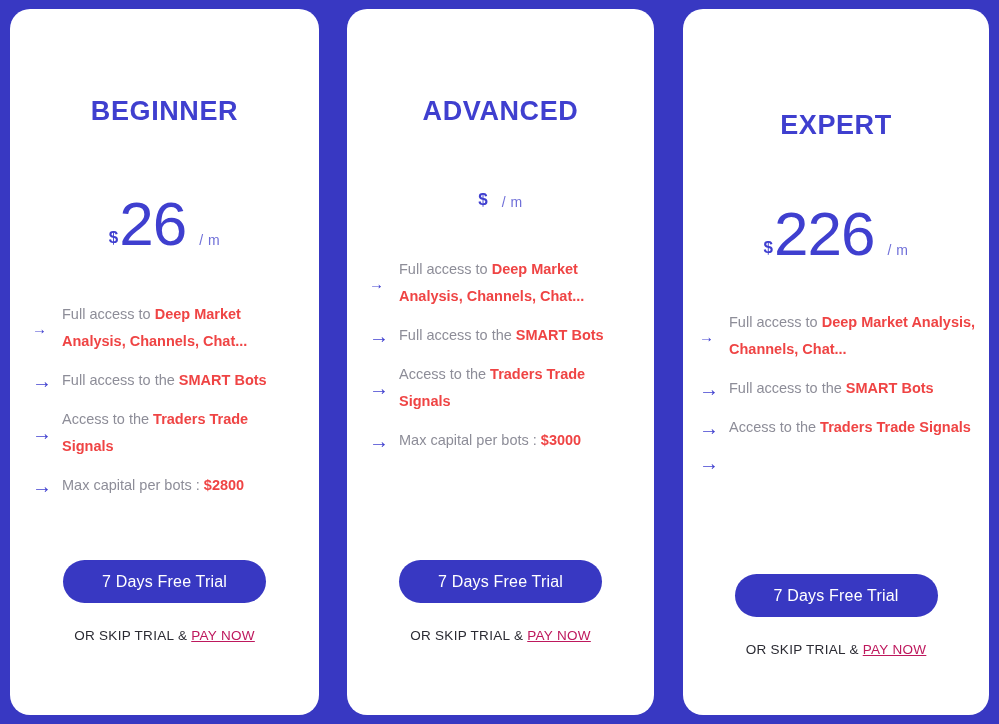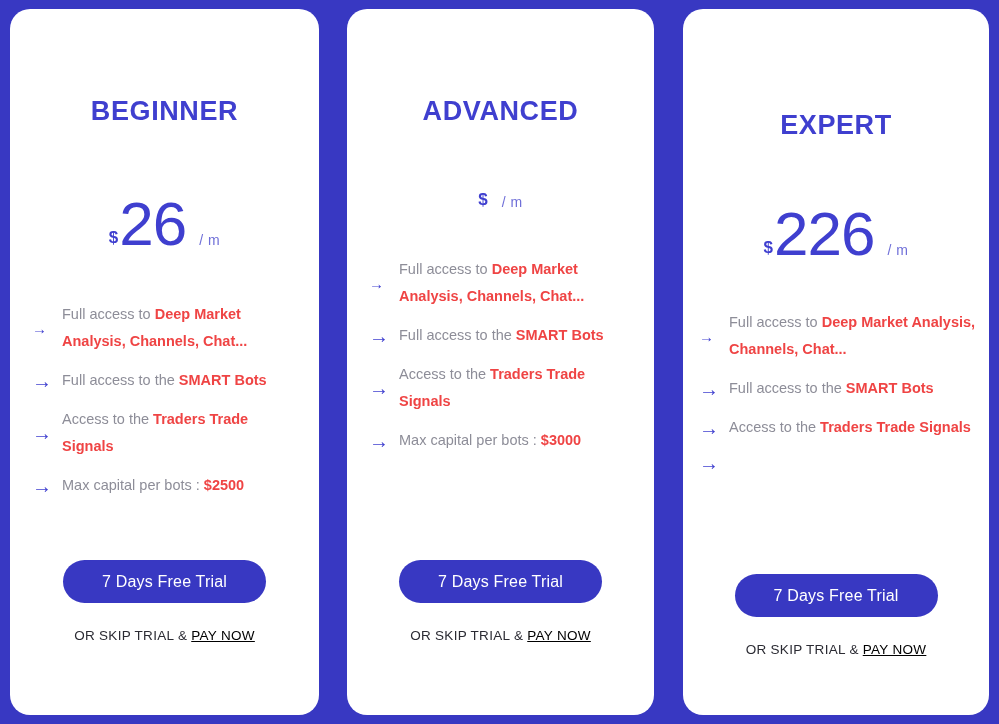--- a/index.html
+++ b/index.html
@@ -155,21 +155,21 @@
 
   .skip-line {
     margin-top: 25px;
     text-align: center;
     color: #2b2b33;
     font-size: 13.5px;
     letter-spacing: 0.3px;
   }
 
   .pay-now-link {
-    color: #000000;
+    color: #be185d;
     text-decoration: underline;
     cursor: pointer;
   }
 </style>
 </head>
 <body>
 
 <div class="pricing-wrap">
 
 <div class="plan-card card-0">
@@ -188,21 +188,21 @@
           <li class="feature-item">
             <span class="feature-arrow">→</span>
             <span class="feature-text"><span>Full access to the </span><b>SMART Bots</b></span>
           </li>
           <li class="feature-item">
             <span class="feature-arrow">→</span>
             <span class="feature-text"><span>Access to the </span><b>Traders Trade Signals</b></span>
           </li>
           <li class="feature-item">
             <span class="feature-arrow">→</span>
-            <span class="feature-text"><span>Max capital per bots : </span><b>$2500</b></span>
+            <span class="feature-text"><span>Max capital per bots : </span><b>$2800</b></span>
           </li>
         </ul>
       </div>
       <div class="card-footer">
         <button class="trial-button">7 Days Free Trial</button>
         <div class="skip-line"><span>OR SKIP TRIAL &amp; </span><a class="pay-now-link">PAY NOW</a></div>
       </div>
     </div>
     <div class="plan-card card-1">
       <div class="card-inner">

